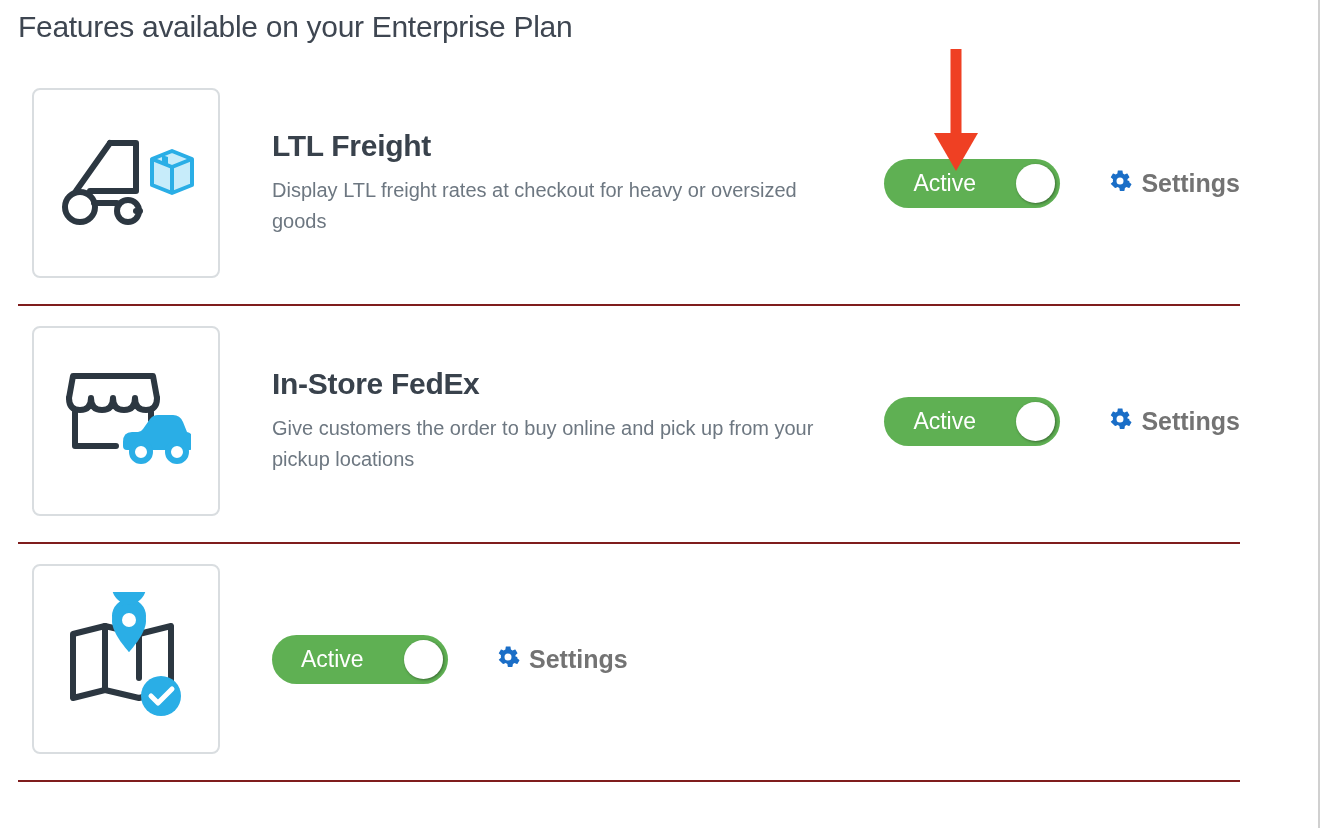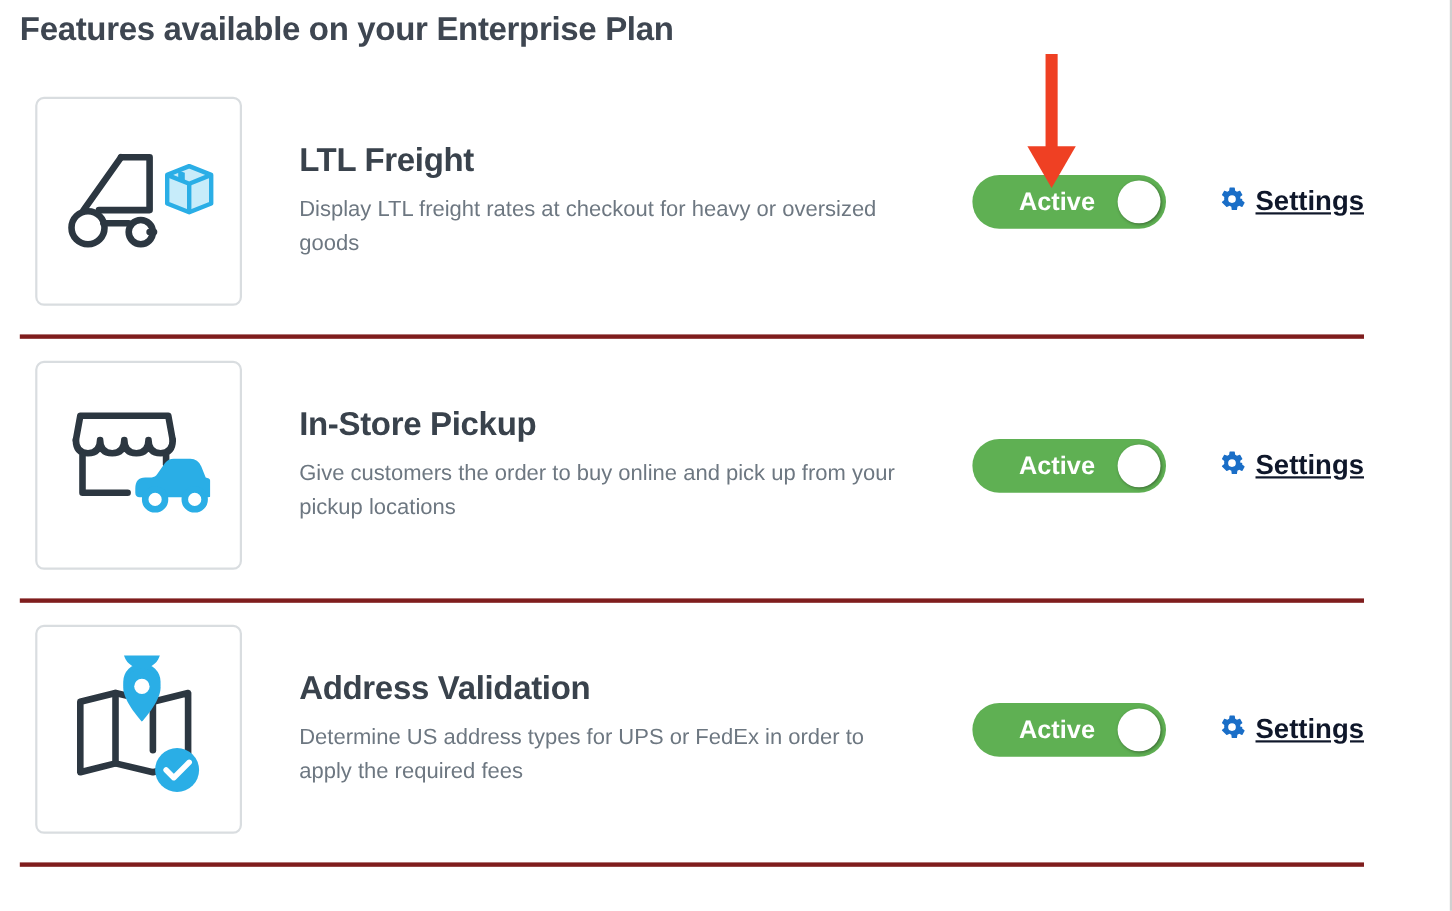--- a/index.html
+++ b/index.html
@@ -14,30 +14,30 @@
       height: 828px;
       position: relative;
       border-right: 2px solid #d0d0d0;
       padding-right: 60px;
     }
     .container {
       padding: 10px 18px 0 18px;
     }
     .section-title {
       font-size: 30px;
-      font-weight: 700;
+      font-weight: 400;
       color: #3e4651;
       margin-bottom: 24px;
       letter-spacing: -0.3px;
     }
     .feature-row {
       display: flex;
       align-items: center;
       padding: 20px 0 26px 14px;
-      border-bottom: 4px solid #7f1d1d;
+      border-bottom: 2px solid #7f1d1d;
       gap: 52px;
     }
     .feature-icon-box {
       flex: 0 0 188px;
       height: 190px;
       border: 2px solid #d9dde0;
       border-radius: 8px;
       display: flex;
       align-items: center;
       justify-content: center;
@@ -72,23 +72,23 @@
       border-radius: 25px;
       background: #5fb053;
       position: relative;
       display: flex;
       align-items: center;
       cursor: pointer;
     }
     .toggle-label {
       color: #ffffff;
       font-size: 23px;
-      font-weight: 700;
+      font-weight: 400;
       position: absolute;
-      left: 42px;
+      left: 29px;
     }
     .toggle-knob {
       position: absolute;
       right: 5px;
       top: 5px;
       width: 39px;
       height: 39px;
       border-radius: 50%;
       background: #ffffff;
       box-shadow: 1px 1px 3px rgba(0,0,0,0.4);
@@ -97,24 +97,23 @@
       display: flex;
       align-items: center;
       gap: 9px;
       cursor: pointer;
     }
     .settings-link .gear-svg {
       width: 24px;
       height: 24px;
     }
     .settings-text {
-      color: #0f172a;
+      color: #737373;
       font-size: 25px;
       font-weight: 600;
-      text-decoration: underline;
     }
     .annotation-arrow {
       position: absolute;
       left: 926px;
       top: 45px;
       pointer-events: none;
     }
   </style>
 </head>
 <body>
@@ -182,21 +181,21 @@
             <path d="M62 78 q0-10 9-10 l6 0 q3 0 5-3 l7-10 q3-4 8-4 l15 0 q7 0 10 7 l4 10 q6 1 6 8 l0 6 q0 4-4 4 l-62 0 q-4 0-4-4 z"></path>
             <circle cx="80" cy="88" r="9" fill="#ffffff"></circle>
             <circle cx="80" cy="88" r="9" fill="none" stroke="#2aaee6" stroke-width="6"></circle>
             <circle cx="116" cy="88" r="9" fill="#ffffff"></circle>
             <circle cx="116" cy="88" r="9" fill="none" stroke="#2aaee6" stroke-width="6"></circle>
           </g>
         </svg>
       </span>
     </div>
     <div class="feature-body">
-      <div class="feature-title">In-Store Pickup</div>
+      <div class="feature-title">In-Store FedEx</div>
       <div class="feature-desc">Give customers the order to buy online and pick up from your pickup locations</div>
     </div>
     <div class="feature-controls">
       <div class="toggle">
         <span class="toggle-label">Active</span>
         <span class="toggle-knob"></span>
       </div>
       <div class="settings-link">
         <span>
           <svg class="gear-svg" viewBox="0 0 24 24" fill="#1a6ec7">
@@ -222,24 +221,20 @@
             <path d="M68 12 a17 17 0 1 1 0.001 0 M68 60 L56 36 a17 17 0 1 1 24 0 Z"></path>
             <path d="M68 12 a17 17 0 0 0-17 17 c0 13 17 31 17 31 s17-18 17-31 a17 17 0 0 0-17-17 z"></path>
           </g>
           <circle cx="68" cy="28" r="7" fill="#ffffff"></circle>
 
           <circle cx="100" cy="104" r="20" fill="#2aaee6"></circle>
           <path d="M90 104 l7 7 l14-14" fill="none" stroke="#ffffff" stroke-width="5" stroke-linecap="round" stroke-linejoin="round"></path>
         </svg>
       </span>
     </div>
-    <div class="feature-body">
-      <div class="feature-title">Address Validation</div>
-      <div class="feature-desc">Determine US address types for UPS or FedEx in order to apply the required fees</div>
-    </div>
     <div class="feature-controls">
       <div class="toggle">
         <span class="toggle-label">Active</span>
         <span class="toggle-knob"></span>
       </div>
       <div class="settings-link">
         <span>
           <svg class="gear-svg" viewBox="0 0 24 24" fill="#1a6ec7">
             <path d="M12 8.5a3.5 3.5 0 100 7 3.5 3.5 0 000-7zm9.4 3.5c0 .46-.4.91-.11 1.35l2.02 1.58c.18.14.23.4.11.61l-1.92 3.32c-.12.21-.37.29-.59.21l-2.39-.96c-.5.38-1.03.7-1.62.94l-.36 2.54c-.4.24-.24.41-.48.41h-3.84c-.24 0-.44-.17-.48-.41l-.36-2.54c-.59-.24-1.12-.56-1.62-.94l-2.39.96c-.22.08-.47 0-.59-.21L2.86 15.04c-.12-.21-.07-.47.11-.61l2.02-1.58c-.07-.44-.11-.89-.11-1.35s.04-.91.11-1.35L2.97 8.57c-.18-.14-.23-.4-.11-.61l1.92-3.32c.12-.21.37-.29.59-.21l2.39.96c.5-.38 1.03-.7 1.62-.94l.36-2.54c.04-.24.24-.41.48-.41h3.84c.24 0 .44.17.48.41l.36 2.54c.59.24 1.12.56 1.62.94l2.39-.96c.22-.08.47 0 .59.21l1.92 3.32c.12.21.07.47-.11.61l-2.02 1.58c.7.44.11.89.11 1.35z"></path>
           </svg>

